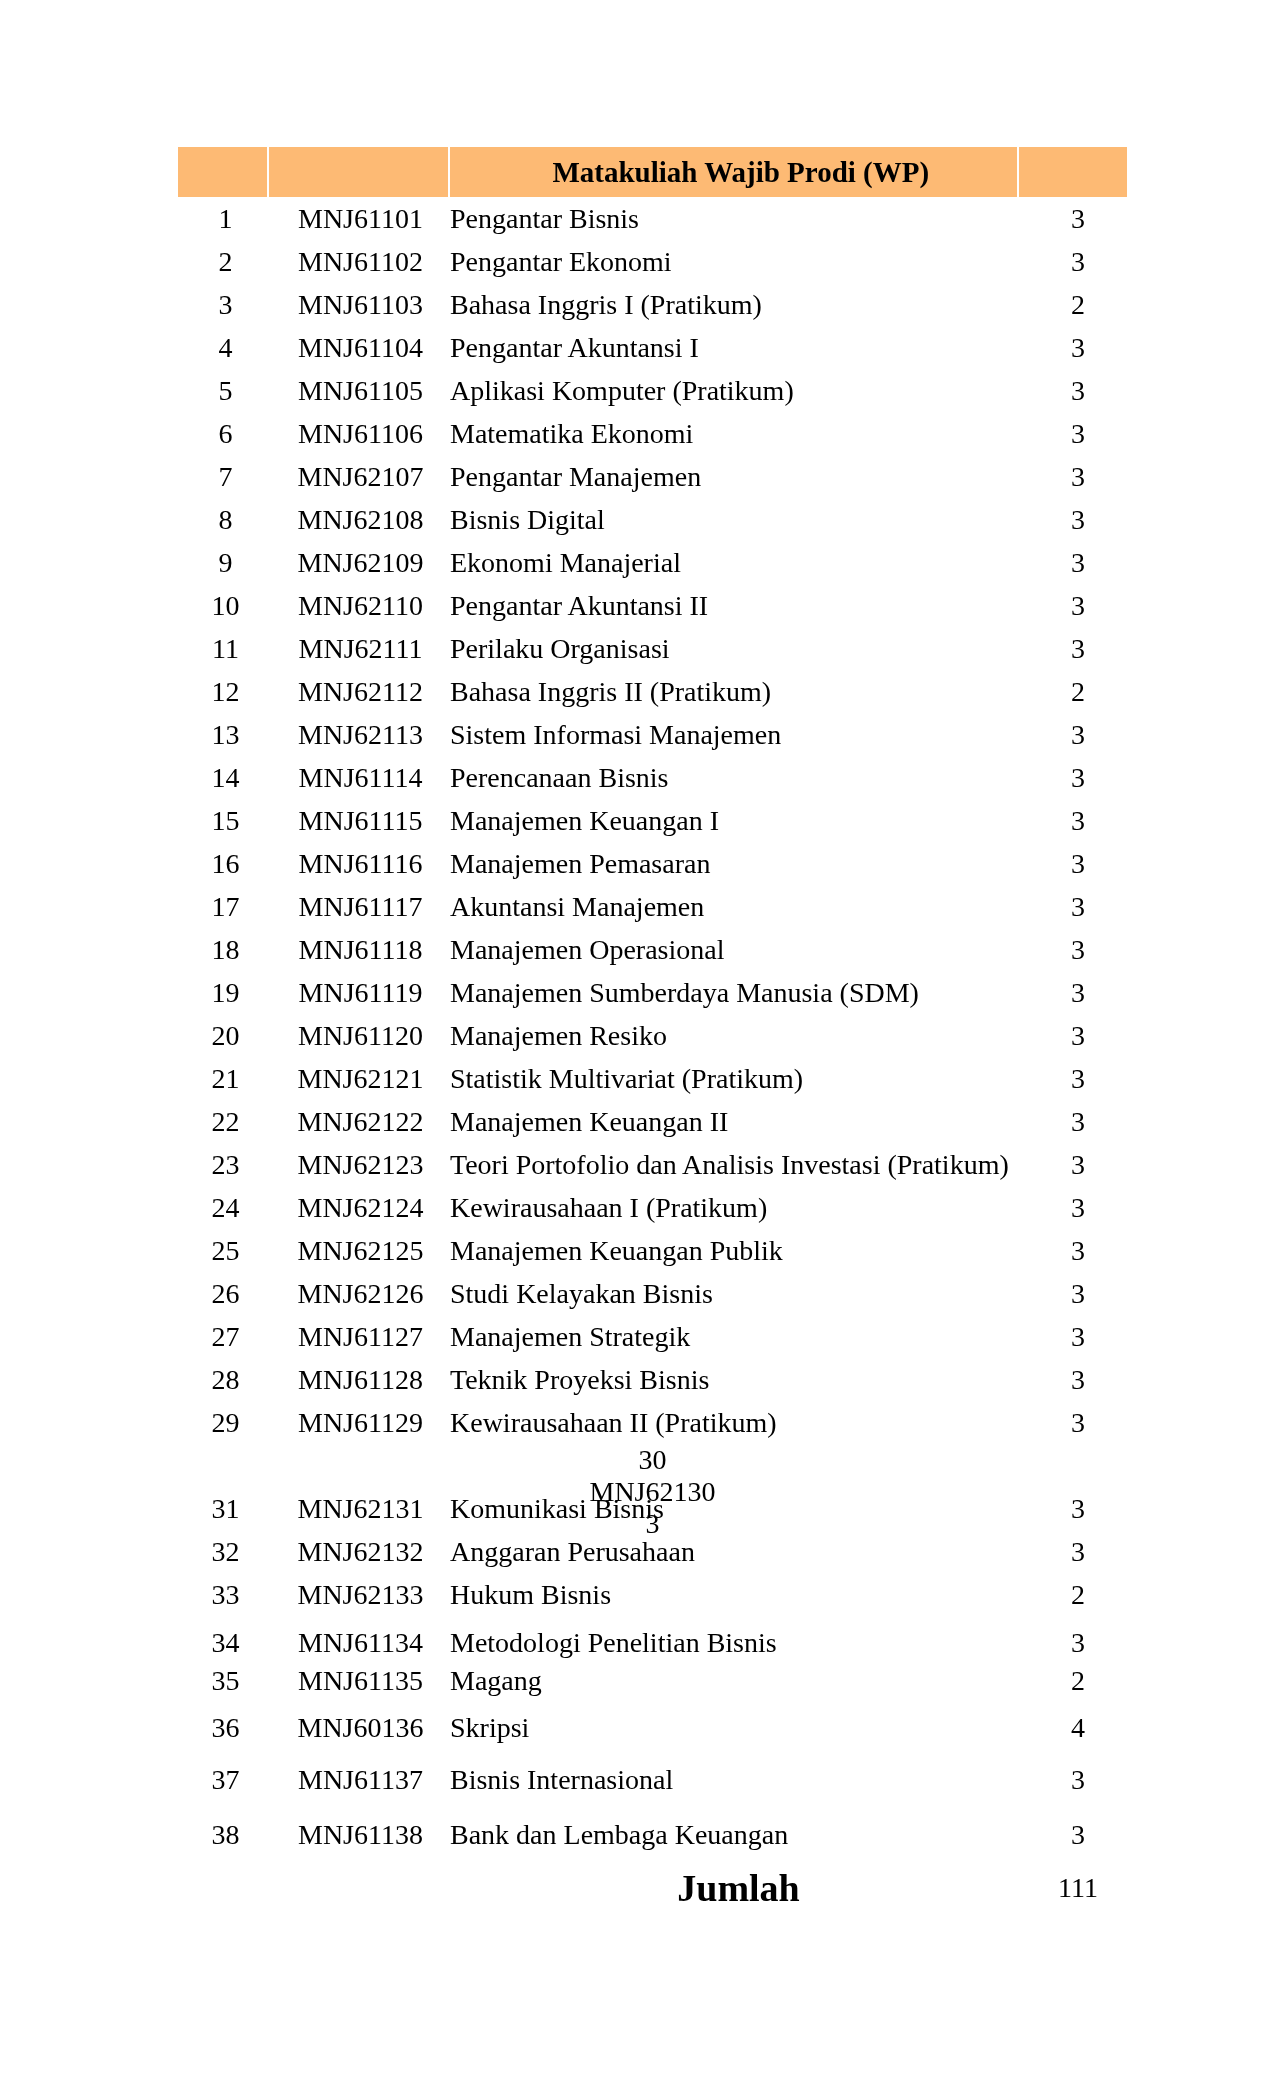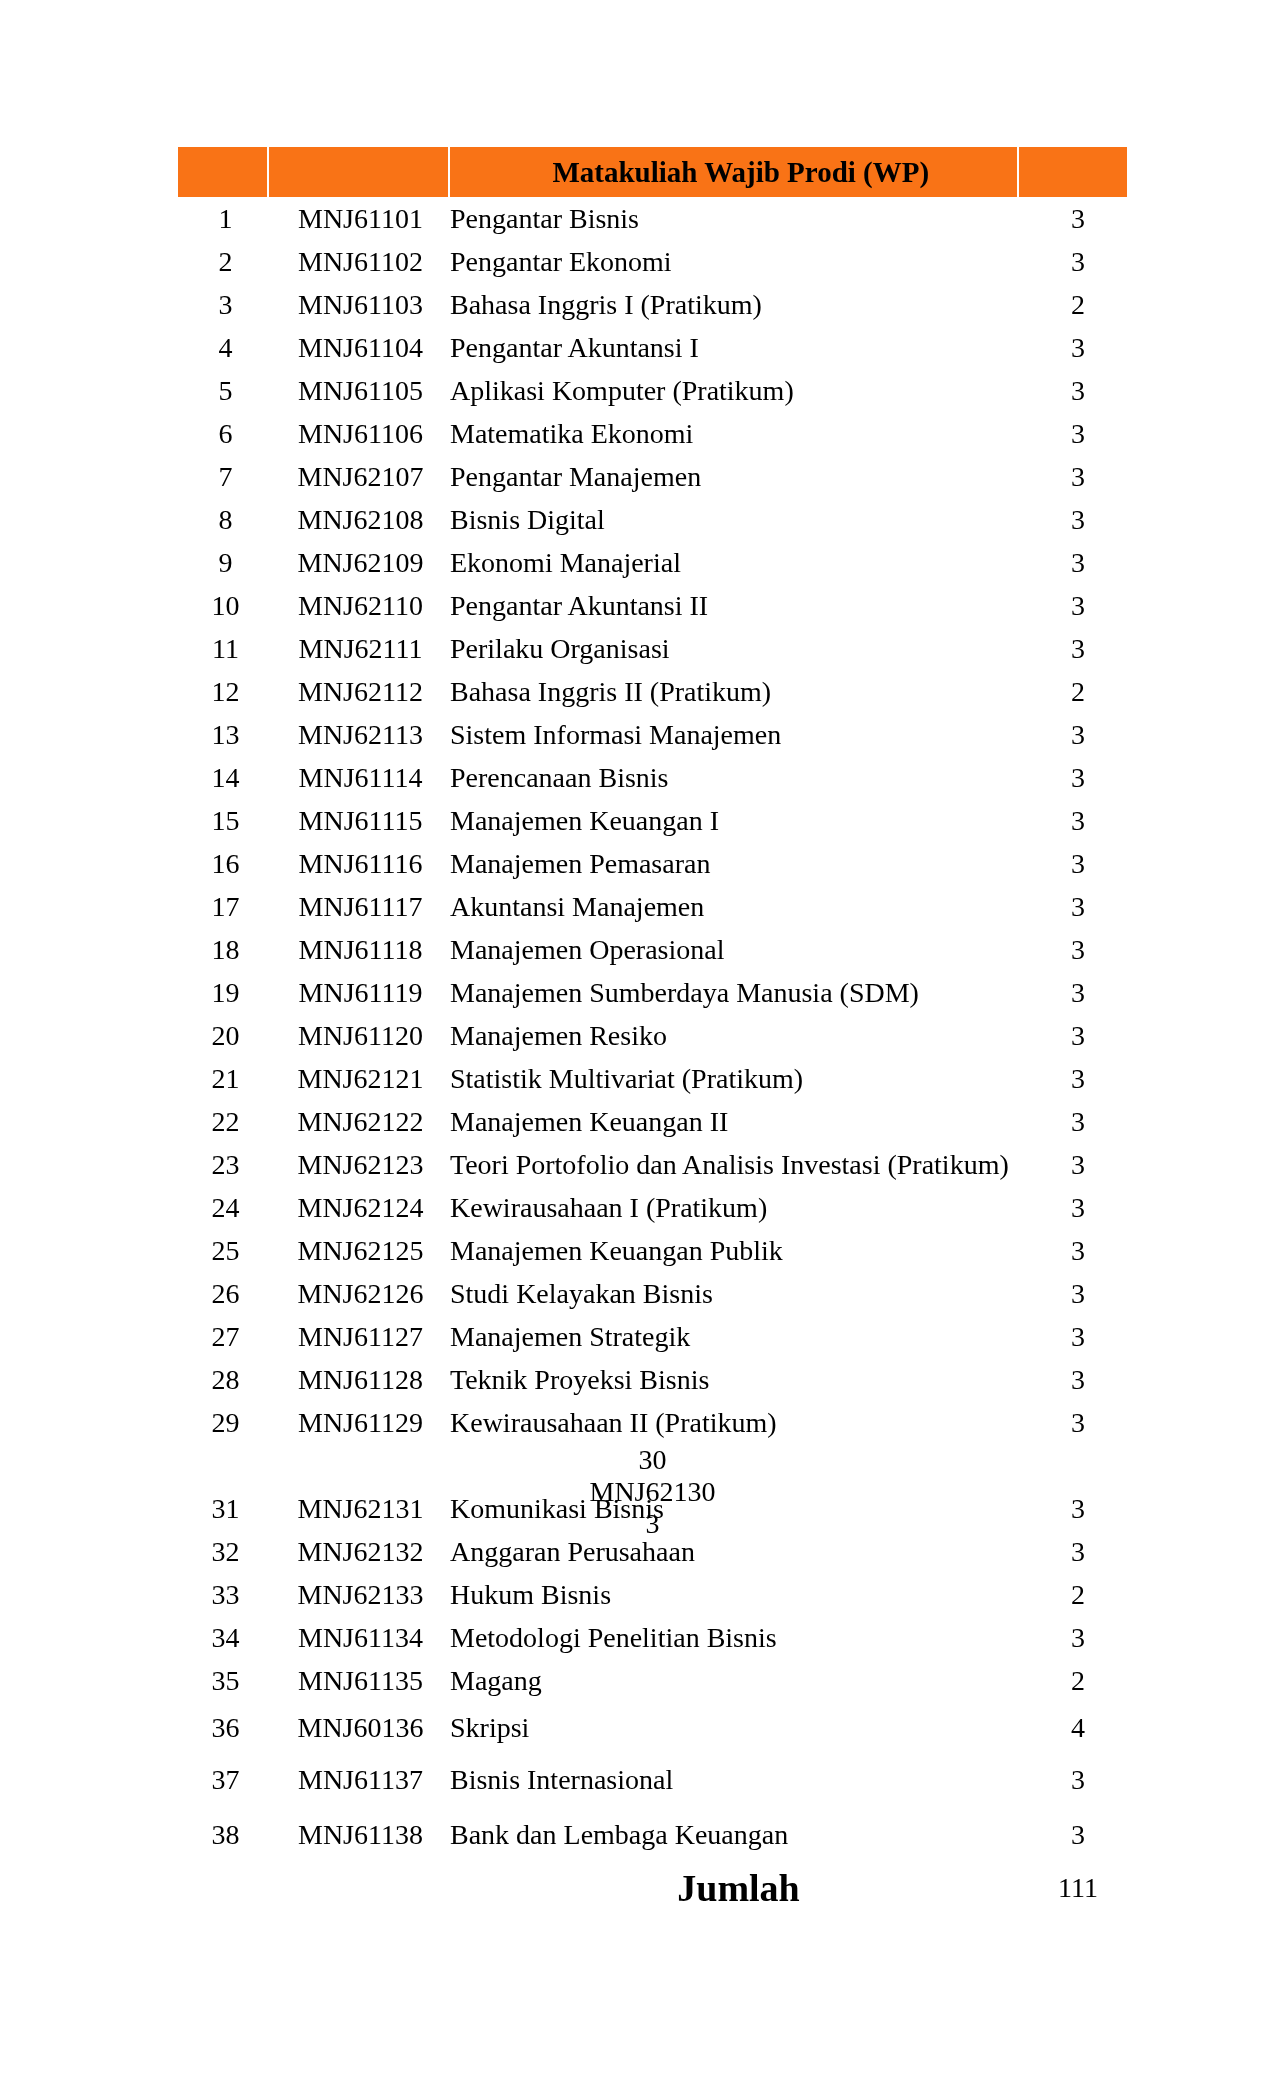--- a/index.html
+++ b/index.html
@@ -64,21 +64,21 @@
   .total-row .sp2 { width: 175px; }
   .total-row .c3t { width: 581px; justify-content: center; font-weight: bold; font-size: 38px; }
   .total-row .c4t { width: 98px; justify-content: center; font-size: 28px; }
 </style>
 </head>
 <body>
 
 <div class="page">
   <div class="course-table">
 
-    <div class="thead" id="thead" style="background: #f97316; gap: 14px;">
+    <div class="thead" id="thead" style="background: #fdba74; gap: 14px;">
       <div class="hc hc1" style="border-right-color: rgb(255, 255, 255);"></div>
       <div class="hc hc2" style="border-right-color: rgb(255, 255, 255);"></div>
       <div class="hc hc3" style="border-right-color: rgb(255, 255, 255);">
         <span class="header-title">Matakuliah Wajib Prodi (WP)</span>
       </div>
       <div class="hc hc4" style="border-right-color: rgb(255, 255, 255);"></div>
     </div>
 
     <div id="tbody">
         <div class="trow" style="height: 43px;">
@@ -271,21 +271,21 @@
           <div class="c c2">MNJ62132</div>
           <div class="c c3">Anggaran Perusahaan</div>
           <div class="c c4">3</div>
         </div>
         <div class="trow" style="height: 43px;">
           <div class="c c1">33</div>
           <div class="c c2">MNJ62133</div>
           <div class="c c3">Hukum Bisnis</div>
           <div class="c c4">2</div>
         </div>
-        <div class="trow" style="height: 43px;">
+        <div class="trow" style="height: 43px; align-items: flex-end;">
           <div class="c c1">34</div>
           <div class="c c2">MNJ61134</div>
           <div class="c c3">Metodologi Penelitian Bisnis</div>
           <div class="c c4">3</div>
         </div>
         <div class="trow" style="height: 43px;">
           <div class="c c1">35</div>
           <div class="c c2">MNJ61135</div>
           <div class="c c3">Magang</div>
           <div class="c c4">2</div>

